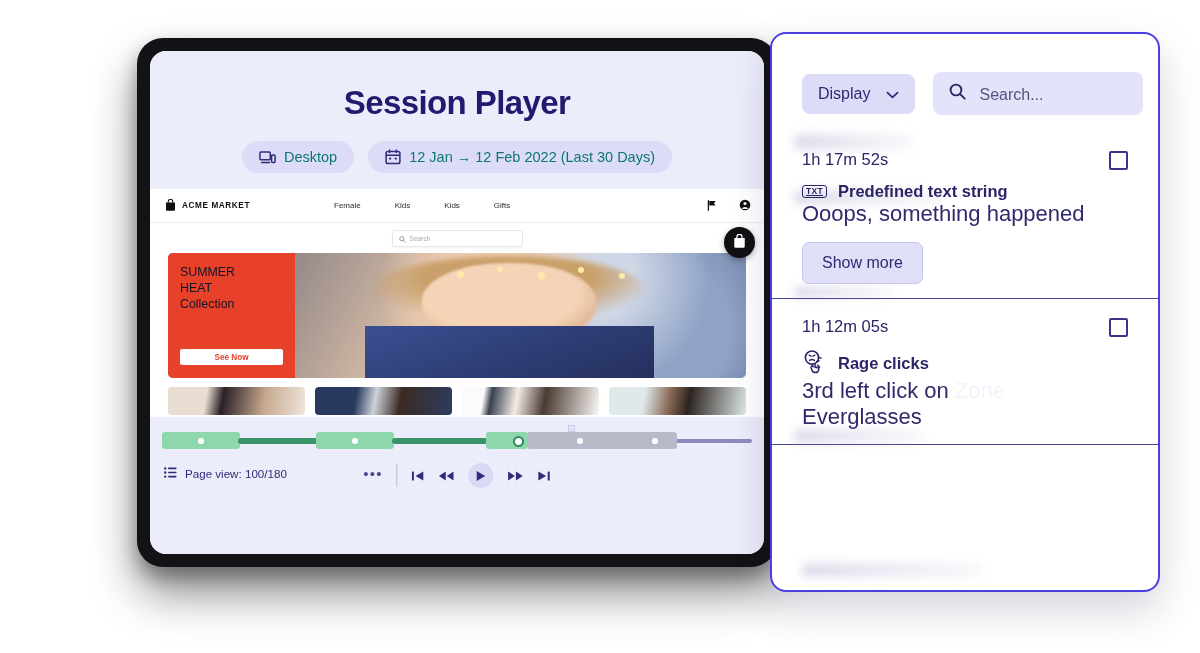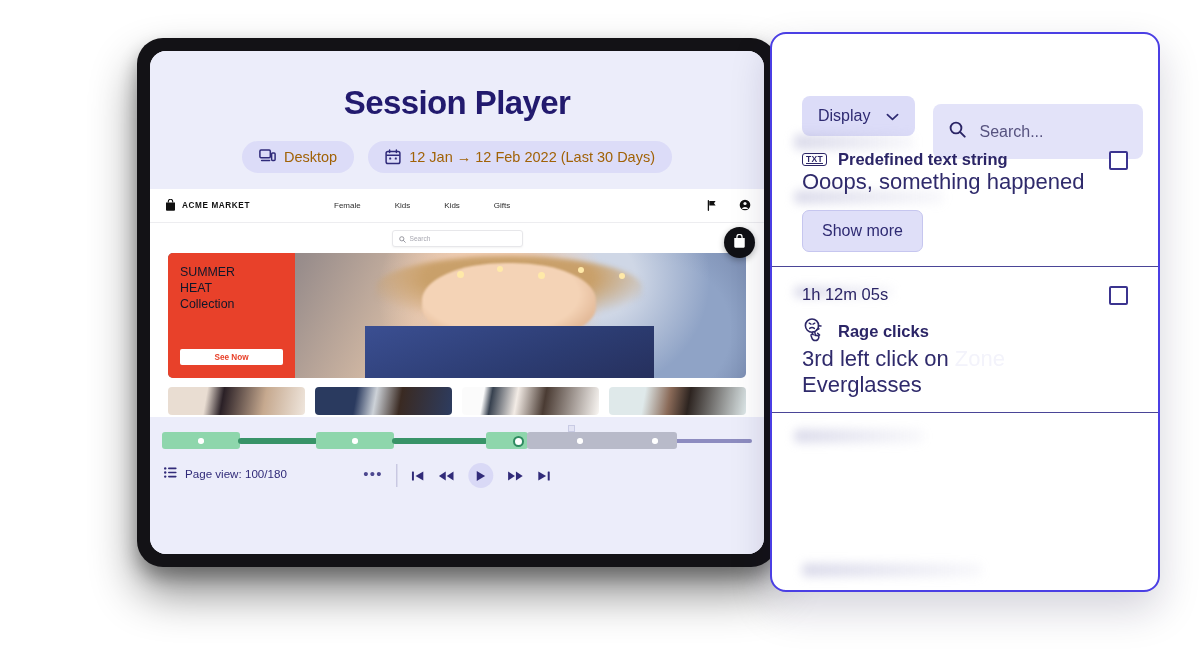--- a/index.html
+++ b/index.html
@@ -44,25 +44,25 @@
     text-align: center;
     font-size: 33px; font-weight: bold;
     letter-spacing: -0.6px;
     color: #221a6e;
   }
   .pill-row {
     position: absolute; top: 90px; left: 0; width: 614px;
     display: flex; justify-content: center; align-items: center; gap: 14px;
   }
   .pill {
-    display: flex; align-items: flex-start; gap: 8px;
+    display: flex; align-items: flex-end; gap: 8px;
     background: #dcdcf8;
     border-radius: 999px;
     padding: 8px 17px;
-    color: #a16207;
+    color: #0f766e;
     font-size: 14.5px;
     white-space: nowrap;
   }
   .pill svg { display:block; }
 
   
   .site {
     position: absolute; left: 0; top: 138px;
     width: 614px; height: 228px;
     background: #ffffff;
@@ -261,26 +261,25 @@
     display: flex; align-items: center; gap: 18px;
   }
   .display-btn {
     display: flex; align-items: center; gap: 16px;
     background: #dcdcf8;
     border-radius: 8px;
     padding: 11px 16px;
     color: #2e2a72; font-size: 16px;
   }
   .search-box {
-    display: flex; align-items: center; gap: 13px;
+    display: flex; align-items: flex-end; gap: 13px;
     background: #e3e3f9;
     border-radius: 8px;
-    padding: 17px 16px;
+    padding: 11px 16px;
     width: 178px;
-    margin-top: 32px;
   }
   .search-box .ph { color: #56527f; font-size: 16px; }
 
   .ghost {
     position: absolute;
     background: linear-gradient(90deg, rgba(176,176,210,0.45), rgba(176,176,210,0.08));
     filter: blur(5px);
     border-radius: 5px;
     pointer-events: none;
   }
@@ -556,20 +555,21 @@
     <div class="ghost" style="left:22px; top:100px; width:120px; height:16px;"></div>
     <div class="ghost" style="left:22px; top:156px; width:150px; height:14px;"></div>
     <div class="ghost" style="left:22px; top:252px; width:100px; height:12px;"></div>
     <div class="ghost" style="left:22px; top:395px; width:130px; height:14px;"></div>
     <div class="ghost" style="left:30px; top:529px; width:180px; height:14px;"></div>
 
     <div class="events">
 
 
       <div class="event">
+        <div class="ev-time">1h 17m 52s</div>
         <div class="ev-type">
           <span class="txt-badge">TXT</span>
           <span>Predefined text string</span>
         </div>
         <div class="ev-sub">Ooops, something happened</div>
         <div class="show-more">Show more</div>
         <div class="ev-check"></div>
       </div>
 
       <div class="event last">

